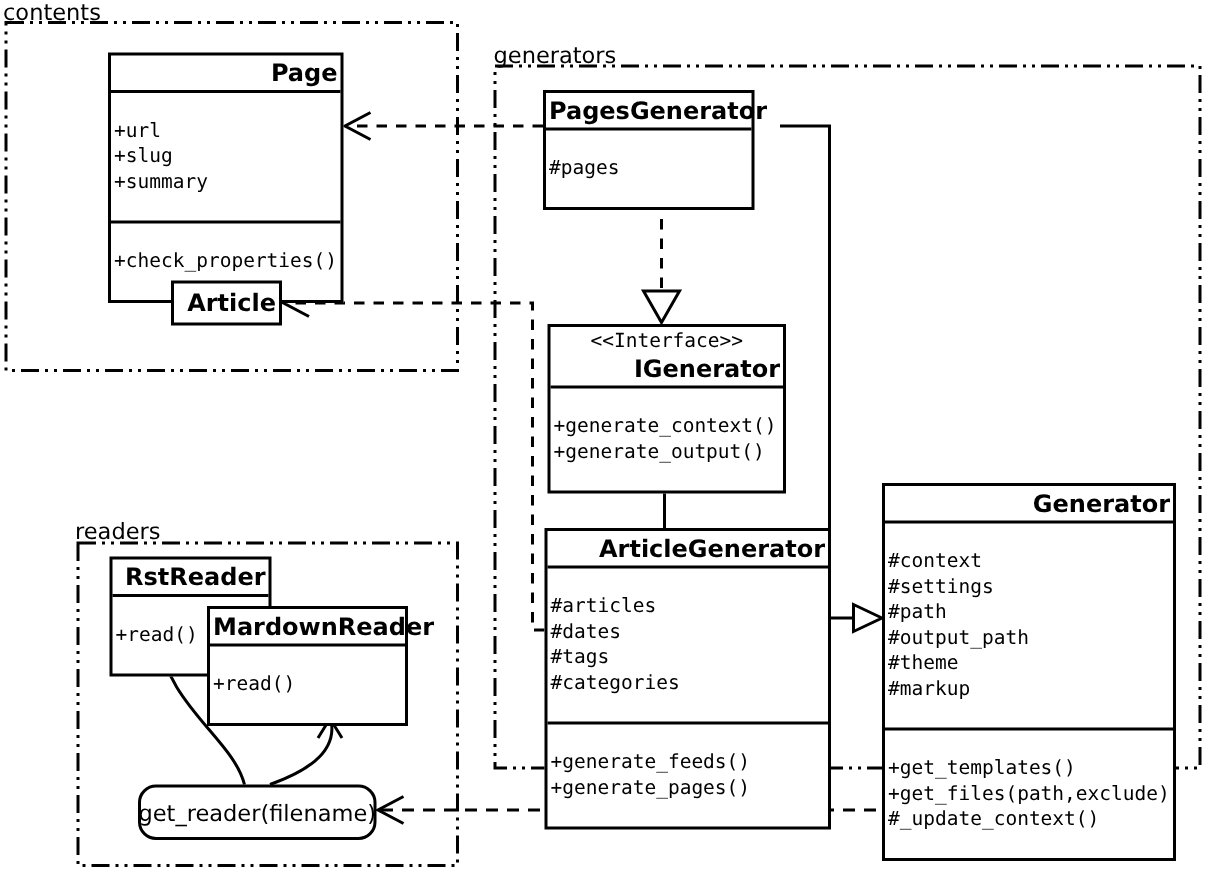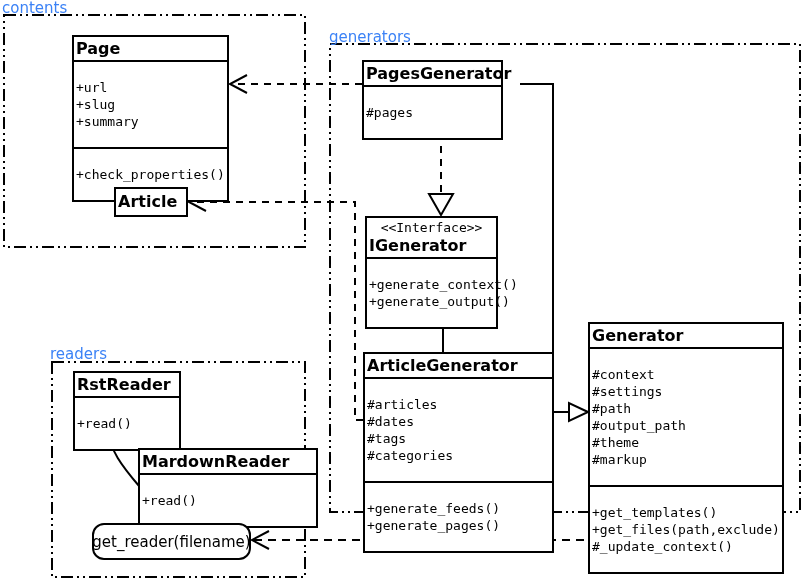--- a/index.html
+++ b/index.html
@@ -1,23 +1,23 @@
 <!DOCTYPE html>
 <html><head>
 <meta charset="utf-8">
 <style>
   html,body{margin:0;padding:0;background:#fff;}
   #canvas{position:relative;width:803px;height:579px;background:#fff;overflow:hidden;
           font-family:"DejaVu Sans",sans-serif;color:#000;}
   #wires{position:absolute;left:0;top:0;z-index:1;}
-  .pkg-label{position:absolute;z-index:2;font-size:15px;line-height:17px;color:#3b82f6;}
+  .pkg-label{position:absolute;z-index:2;font-size:15px;line-height:17px;color:#000000;}
   .uml-class{position:absolute;z-index:3;background:#fff;border:2px solid #000;
              box-sizing:border-box;}
   .uml-title{font-family:"DejaVu Sans",sans-serif;font-weight:bold;font-size:16px;
-             line-height:21px;text-align:left;padding:1px 2px;white-space:nowrap;}
+             line-height:21px;text-align:right;padding:1px 2px;white-space:nowrap;}
   .uml-stereo{font-family:"DejaVu Sans Mono",monospace;font-size:13px;line-height:16px;
              text-align:center;white-space:nowrap;padding-top:2px;}
   .uml-sect{border-top:2px solid #000;padding:17px 2px;}
   .uml-line{font-family:"DejaVu Sans Mono",monospace;font-size:13px;line-height:17px;
              white-space:nowrap;}
   .plain-box{display:flex;align-items:center;justify-content:center;
              font-size:15px;white-space:nowrap;border-radius:12px;}
 </style>
 </head>
 <body>
@@ -102,21 +102,21 @@
     <div class="uml-title" style="line-height:24px;">Article</div>
   </div>
 
   <div class="uml-class" style="left:362px;top:60px;width:141px;">
     <div class="uml-title">PagesGenerator</div>
     <div class="uml-sect">
       <div class="uml-line">#pages</div>
     </div>
   </div>
 
-  <div class="uml-class" style="left:365px;top:216px;width:133px;">
+  <div class="uml-class" style="left:365px;top:216px;width:159px;">
     <div>
       <div class="uml-stereo">&lt;&lt;Interface&gt;&gt;</div>
       <div class="uml-title" style="padding-top:0;line-height:20px;">IGenerator</div>
     </div>
     <div class="uml-sect">
       <div class="uml-line">+generate_context()</div>
       <div class="uml-line">+generate_output()</div>
     </div>
   </div>
 
@@ -151,21 +151,21 @@
     </div>
   </div>
 
   <div class="uml-class" style="left:73px;top:371px;width:108px;">
     <div class="uml-title">RstReader</div>
     <div class="uml-sect">
       <div class="uml-line">+read()</div>
     </div>
   </div>
 
-  <div class="uml-class" style="left:138px;top:448px;width:180px;">
+  <div class="uml-class" style="left:138px;top:404px;width:134px;">
     <div class="uml-title">MardownReader</div>
     <div class="uml-sect">
       <div class="uml-line">+read()</div>
     </div>
   </div>
 
   <div class="uml-class plain-box" style="left:92px;top:523px;width:159px;height:37px;">
     <span>get_reader(filename)</span>
   </div>
 

